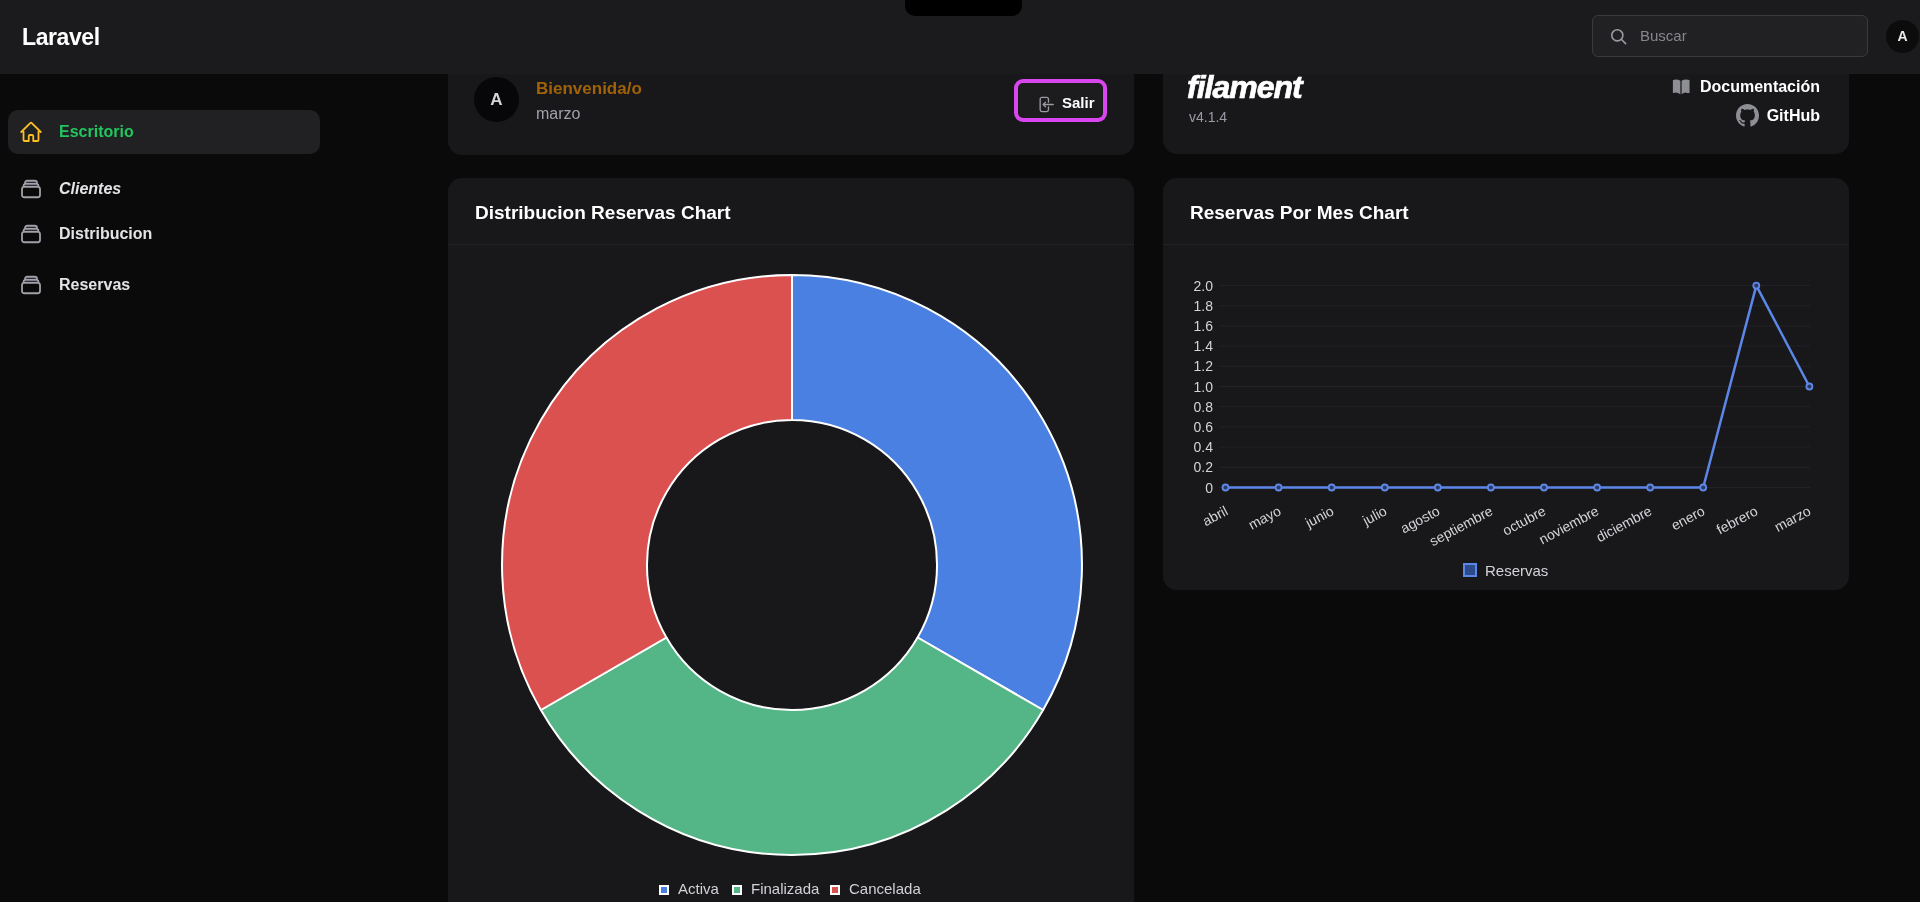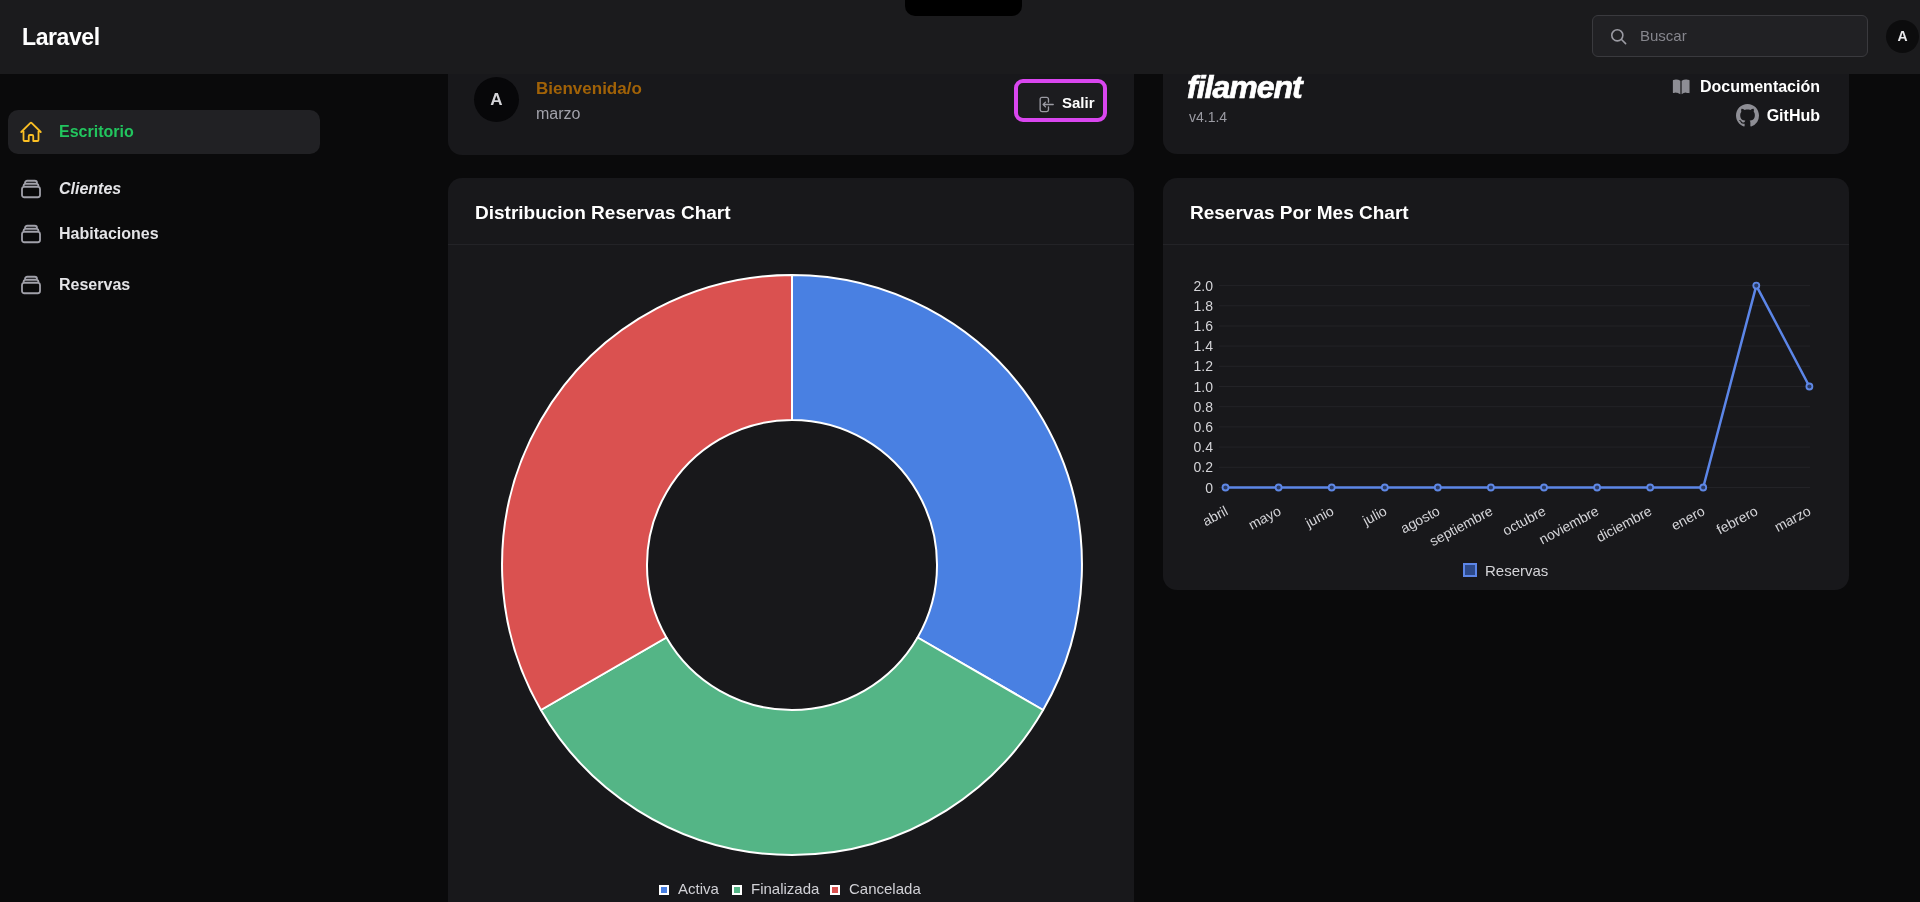--- a/index.html
+++ b/index.html
@@ -185,21 +185,21 @@
   <div class="abs navitem" style="top:167px;font-style:italic;">
     <svg width="24" height="24" viewBox="0 0 24 24" fill="none" stroke="#a1a1aa" stroke-width="1.8" stroke-linecap="round" stroke-linejoin="round">
       <path d="M6 6.878V6a2.25 2.25 0 0 1 2.25-2.25h7.5A2.25 2.25 0 0 1 18 6v.878m-12 0c.235-.083.487-.128.75-.128h10.5c.263 0 .515.045.75.128m-12 0A2.25 2.25 0 0 0 4.5 9v.878m13.5-3A2.25 2.25 0 0 1 19.5 9v.878m0 0a2.246 2.246 0 0 0-.75-.128H5.25c-.263 0-.515.045-.75.128m15 0A2.25 2.25 0 0 1 21 12v6a2.25 2.25 0 0 1-2.25 2.25H5.25A2.25 2.25 0 0 1 3 18v-6c0-.98.626-1.813 1.5-2.122"></path>
     </svg>
     <span class="lbl">Clientes</span>
   </div>
   <div class="abs navitem" style="top:211.5px;">
     <svg width="24" height="24" viewBox="0 0 24 24" fill="none" stroke="#a1a1aa" stroke-width="1.8" stroke-linecap="round" stroke-linejoin="round">
       <path d="M6 6.878V6a2.25 2.25 0 0 1 2.25-2.25h7.5A2.25 2.25 0 0 1 18 6v.878m-12 0c.235-.083.487-.128.75-.128h10.5c.263 0 .515.045.75.128m-12 0A2.25 2.25 0 0 0 4.5 9v.878m13.5-3A2.25 2.25 0 0 1 19.5 9v.878m0 0a2.246 2.246 0 0 0-.75-.128H5.25c-.263 0-.515.045-.75.128m15 0A2.25 2.25 0 0 1 21 12v6a2.25 2.25 0 0 1-2.25 2.25H5.25A2.25 2.25 0 0 1 3 18v-6c0-.98.626-1.813 1.5-2.122"></path>
     </svg>
-    <span class="lbl">Habitaciones</span>
+    <span class="lbl">Distribucion</span>
   </div>
   <div class="abs navitem" style="top:262.5px;">
     <svg width="24" height="24" viewBox="0 0 24 24" fill="none" stroke="#a1a1aa" stroke-width="1.8" stroke-linecap="round" stroke-linejoin="round">
       <path d="M6 6.878V6a2.25 2.25 0 0 1 2.25-2.25h7.5A2.25 2.25 0 0 1 18 6v.878m-12 0c.235-.083.487-.128.75-.128h10.5c.263 0 .515.045.75.128m-12 0A2.25 2.25 0 0 0 4.5 9v.878m13.5-3A2.25 2.25 0 0 1 19.5 9v.878m0 0a2.246 2.246 0 0 0-.75-.128H5.25c-.263 0-.515.045-.75.128m15 0A2.25 2.25 0 0 1 21 12v6a2.25 2.25 0 0 1-2.25 2.25H5.25A2.25 2.25 0 0 1 3 18v-6c0-.98.626-1.813 1.5-2.122"></path>
     </svg>
     <span class="lbl">Reservas</span>
   </div>
 </div>
 
 </body></html>

